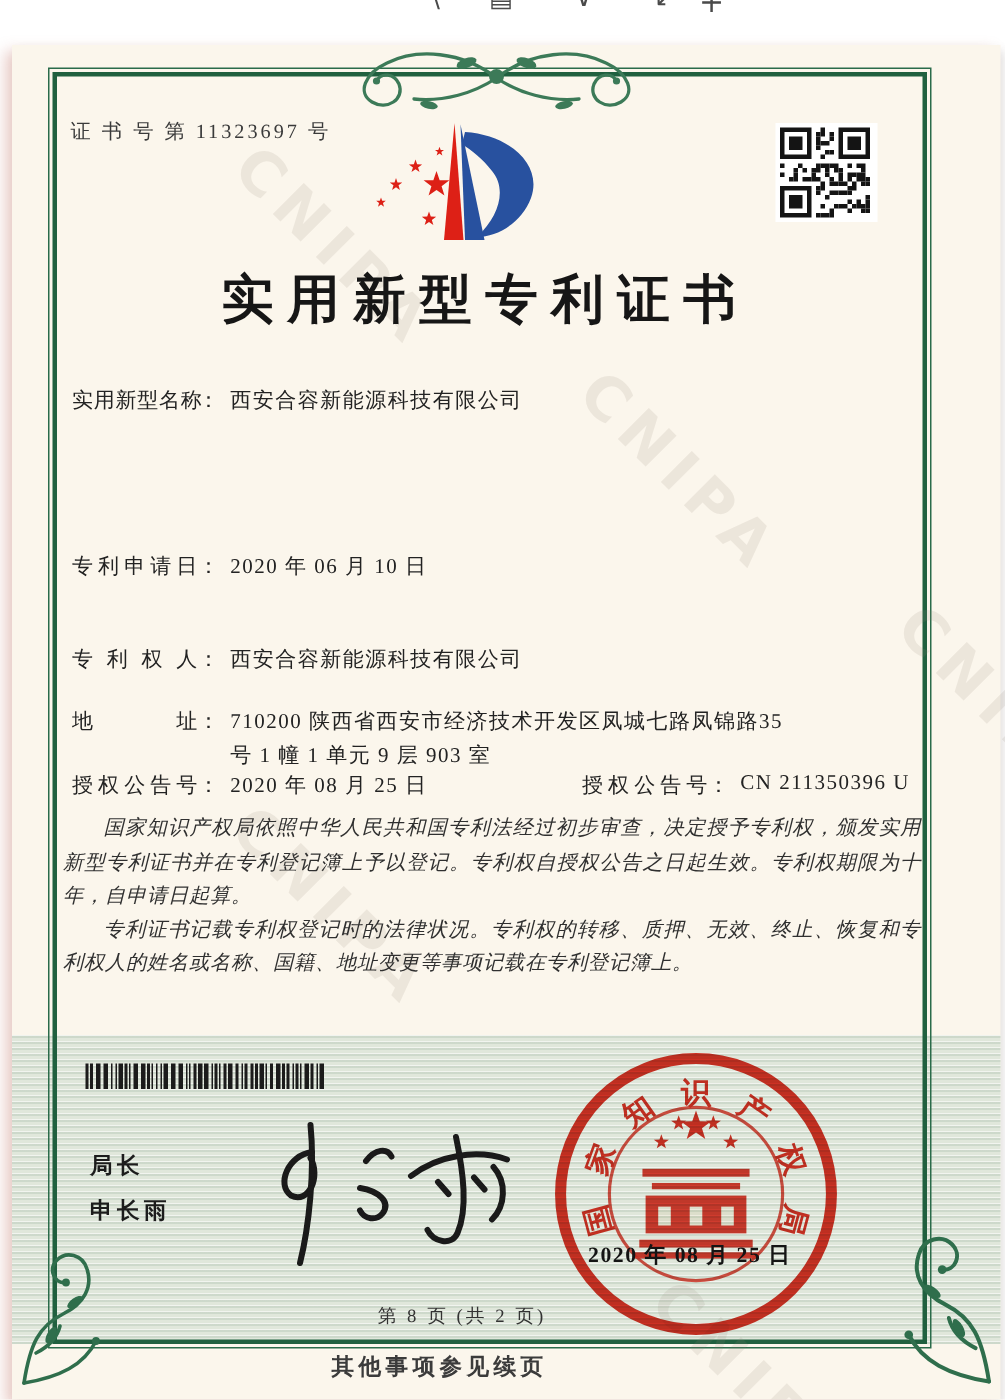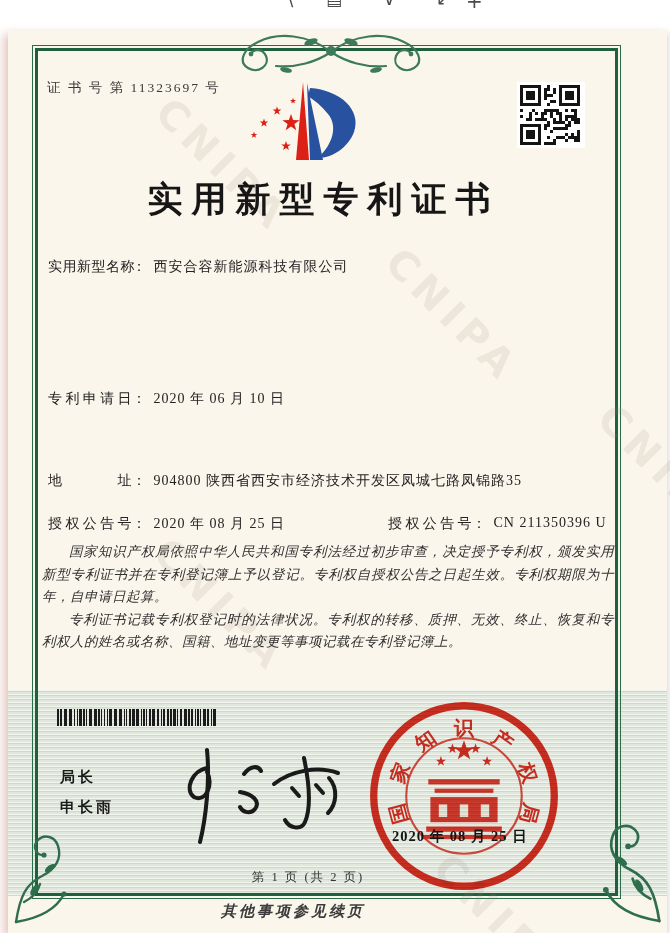--- a/index.html
+++ b/index.html
@@ -69,21 +69,21 @@
   .seal-date{
     position:absolute;left:384px;top:797px;width:160px;font-size:14.5px;color:#141414;
     font-weight:bold;letter-spacing:1px;white-space:nowrap;
   }
   .page-footer{
     position:absolute;left:175px;top:839px;width:250px;text-align:center;
     font-size:12.5px;color:#333;letter-spacing:2px;
   }
   .cont-note{
     position:absolute;left:155px;top:872px;width:260px;text-align:center;
-    font-size:15px;color:#3b3b3b;font-style:italic;letter-spacing:3px;font-weight:bold;
+    font-size:15px;color:#3b3b3b;letter-spacing:3px;font-weight:bold;
   }
   
   .wm{
     position:absolute;font-family:"DejaVu Sans",sans-serif;font-weight:bold;
     font-size:40px;letter-spacing:7px;color:rgba(148,138,120,0.14);
     transform:rotate(45deg);white-space:nowrap;pointer-events:none;
   }
   
   .orn{position:absolute;pointer-events:none;}
 </style>
@@ -273,27 +273,31 @@
         <polygon points="46.0,61.0 47.2,64.4 50.8,64.5 47.9,66.6 48.9,70.0 46.0,68.0 43.1,70.0 44.1,66.6 41.2,64.5 44.8,64.4"></polygon>
       </g>
   </svg>
 
   <div class="title">实用新型专利证书</div>
 
   <div class="frow" style="top:228px">
     <span class="flabel">实用新型名称</span><span class="fcolon">：</span>
     <span class="fvalue">西安合容新能源科技有限公司</span>
   </div>
-  <div class="frow" style="top:360px">
+  <div class="frow" style="top:339px">
     <span class="flabel">专利申请日</span><span class="fcolon">：</span>
     <span class="fvalue">2020 年 06 月 10 日</span>
   </div>
+  <div class="frow" style="top:401px">
+    <span class="flabel">专利权人</span><span class="fcolon">：</span>
+    <span class="fvalue">西安合容新能源科技有限公司</span>
+  </div>
   <div class="frow" style="top:442px">
     <span class="flabel">地址</span><span class="fcolon">：</span>
-    <span class="fvalue"><span>904800 陕西省西安市经济技术开发区凤城七路凤锦路35</span></span>
+    <span class="fvalue"><span>710200 陕西省西安市经济技术开发区凤城七路凤锦路35</span><div class="l2">号 1 幢 1 单元 9 层 903 室</div></span>
   </div>
   <div class="frow" style="top:485px">
     <span class="flabel">授权公告号</span><span class="fcolon">：</span>
     <span class="fvalue">2020 年 08 月 25 日</span>
     <span class="grant2">
       <span class="flabel">授权公告号</span><span class="fcolon">：</span>
       <span class="fvalue">CN 211350396 U</span>
     </span>
   </div>
 
@@ -396,16 +400,16 @@
     </g>
     <g fill="#fbf6ec">
       <rect x="76" y="108" width="8" height="12"></rect>
       <rect x="96" y="108" width="8" height="12"></rect>
       <rect x="116" y="108" width="8" height="12"></rect>
     </g>
   </svg>
 
   <div class="seal-date">2020 年 08 月 25 日</div>
 
-  <div class="page-footer">第 1 页 (共 2 页)</div>
+  <div class="page-footer">第 8 页 (共 2 页)</div>
   <div class="cont-note">其他事项参见续页</div>
 
 </div>
 
 </body></html>

